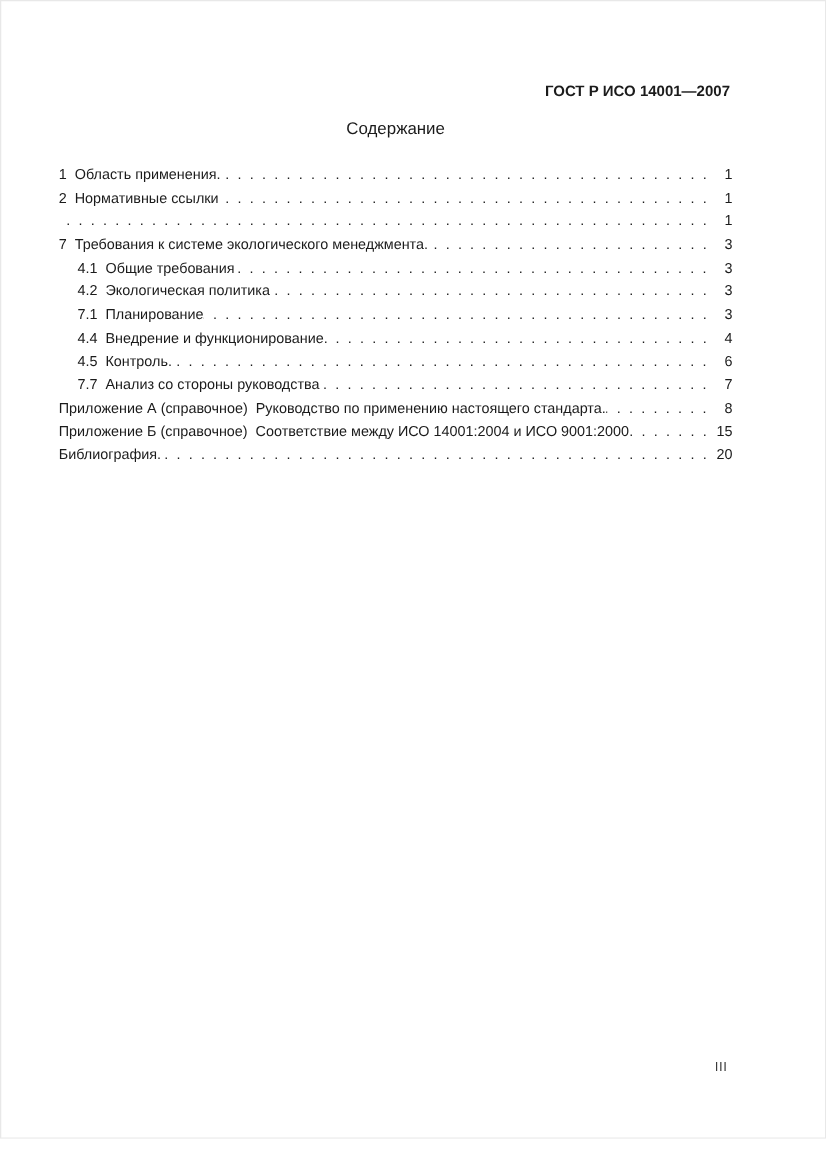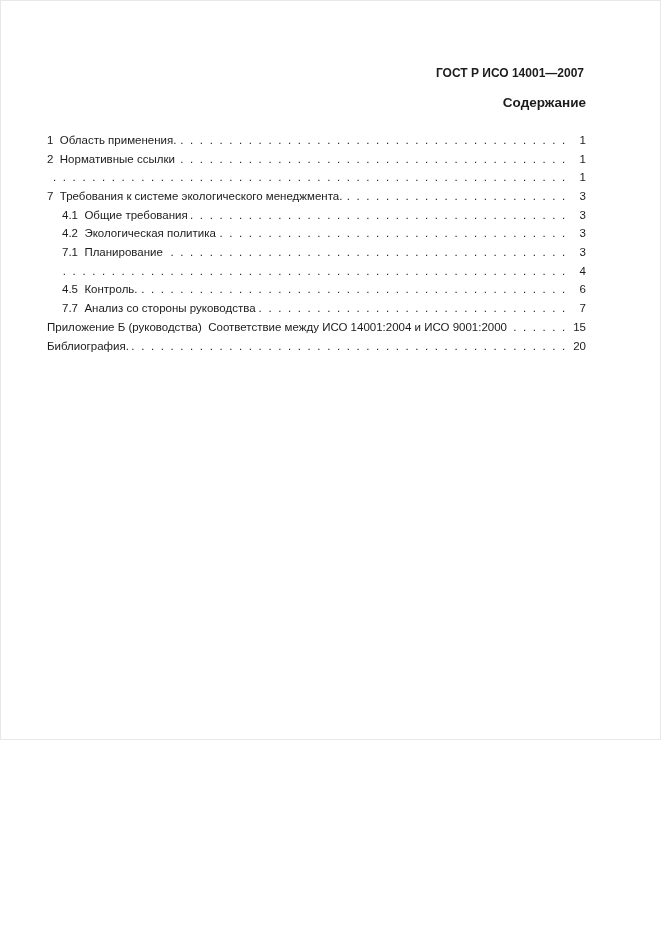--- a/index.html
+++ b/index.html
@@ -3,21 +3,21 @@
 <meta charset="utf-8">
 <style>
   html, body {
     margin: 0;
     padding: 0;
     background: #ffffff;
   }
   .page {
     position: relative;
     width: 661px;
-    height: 740px;
+    height: 911px;
     background: #ffffff;
     font-family: "Liberation Sans", sans-serif;
     color: #1b1b1b;
     overflow: hidden;
     box-sizing: border-box;
     border: 1px solid #e8e8e8;
   }
   .doc-header {
     position: absolute;
     top: 66px;
@@ -25,35 +25,35 @@
     font-size: 12px;
     font-weight: bold;
     line-height: 12px;
     white-space: pre;
   }
   .doc-title {
     position: absolute;
     top: 94px;
     left: 46px;
     width: 539px;
-    text-align: right;
+    text-align: center;
     font-size: 13.5px;
-    font-weight: bold;
+    font-weight: normal;
     line-height: 16px;
     white-space: pre;
   }
   .toc {
     position: absolute;
     top: 130px;
     left: 46px;
     width: 539px;
   }
   .toc-row {
     display: flex;
-    align-items: flex-end;
+    align-items: flex-start;
     height: 18.7px;
     line-height: 18.7px;
     font-size: 11.5px;
   }
   .toc-row.sub {
     padding-left: 15px;
   }
   .toc-title {
     white-space: pre;
     flex: 0 0 auto;
@@ -133,39 +133,45 @@
       <span class="toc-page">3</span>
     </div>
 
     <div class="toc-row sub">
       <span class="toc-title">7.1  Планирование</span>
       <span class="toc-dots"></span>
       <span class="toc-page">3</span>
     </div>
 
     <div class="toc-row sub">
+      <span class="toc-title">4.4  Внедрение и функционирование.</span>
       <span class="toc-dots"></span>
       <span class="toc-page">4</span>
     </div>
 
     <div class="toc-row sub">
       <span class="toc-title">4.5  Контроль.</span>
       <span class="toc-dots"></span>
       <span class="toc-page">6</span>
     </div>
 
     <div class="toc-row sub">
       <span class="toc-title">7.7  Анализ со стороны руководства</span>
       <span class="toc-dots"></span>
       <span class="toc-page">7</span>
     </div>
 
+    <div class="toc-row">
+      <span class="toc-title">Приложение А (справочное)  Руководство по применению настоящего стандарта.</span>
+      <span class="toc-dots"></span>
+      <span class="toc-page">8</span>
+    </div>
 
     <div class="toc-row">
-      <span class="toc-title">Приложение Б (руководства)  Соответствие между ИСО 14001:2004 и ИСО 9001:2000</span>
+      <span class="toc-title">Приложение Б (справочное)  Соответствие между ИСО 14001:2004 и ИСО 9001:2000</span>
       <span class="toc-dots"></span>
       <span class="toc-page">15</span>
     </div>
 
     <div class="toc-row">
       <span class="toc-title">Библиография.</span>
       <span class="toc-dots"></span>
       <span class="toc-page">20</span>
     </div>
 

